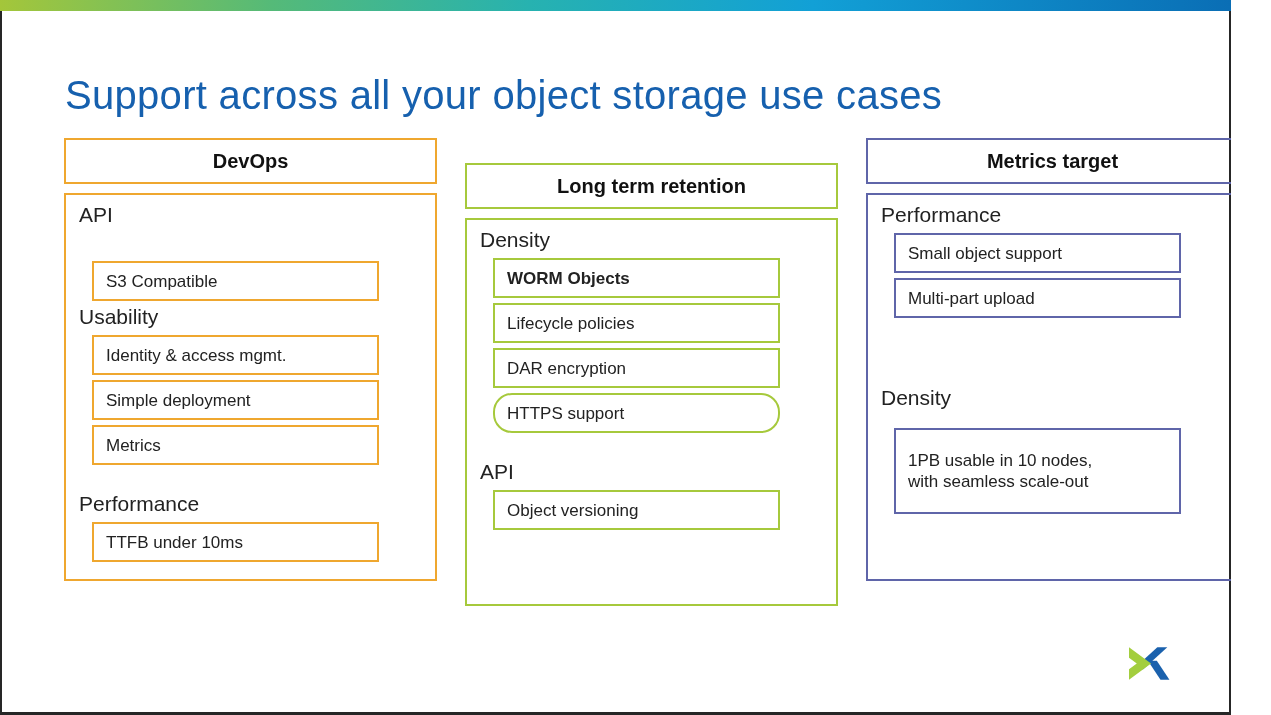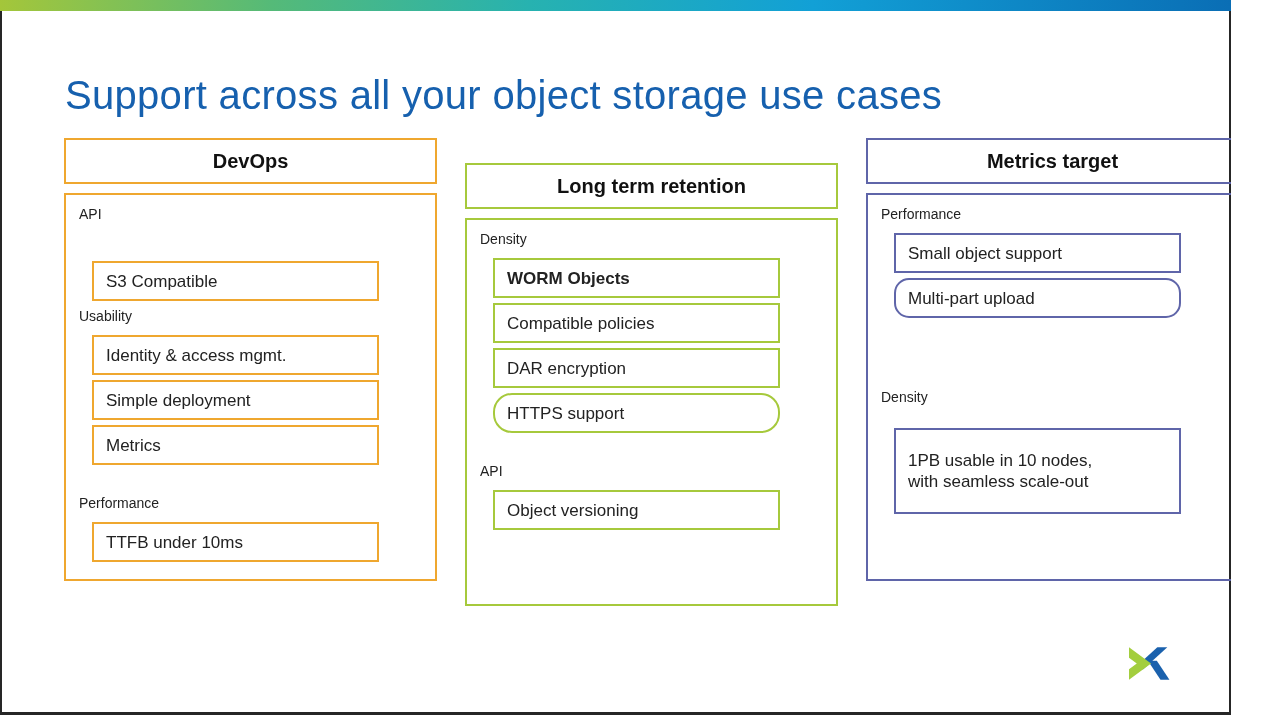--- a/index.html
+++ b/index.html
@@ -61,21 +61,21 @@
     font-weight: 700;
     color: #111111;
   }
   .col-body {
     box-sizing: border-box;
     height: 388px;
     border: 2px solid #999;
     padding: 9px 14px 0 13px;
   }
   .section-label {
-    font-size: 14px;
+    font-size: 21px;
     line-height: 21px;
     color: #222222;
     margin-bottom: 8px;
   }
   .section + .section { margin-top: 28px; }
   .column[data-col="devops"] .section:nth-of-type(2) { margin-top: 3px; }
   .column[data-col="backup-target"] .section:nth-of-type(2) { margin-top: 69px; }
   .column[data-col="backup-target"] .section:nth-of-type(2) .section-label { margin-bottom: 20px; }
   .item {
     box-sizing: border-box;
@@ -131,37 +131,37 @@
             <div class="item" style="border-color: rgb(239, 167, 47);">TTFB under 10ms</div>
           </div>
         </div>
       </div>
       <div class="column" data-col="long-term-retention">
         <div class="col-header" style="border-color: rgb(166, 201, 60); margin-top: 25px;">Long term retention</div>
         <div class="col-body" style="border-color: rgb(166, 201, 60);">
           <div class="section">
             <div class="section-label">Density</div>
             <div class="item" style="border-color: rgb(166, 201, 60); font-weight: bold;">WORM Objects</div>
-            <div class="item" style="border-color: rgb(166, 201, 60);">Compatible policies</div>
+            <div class="item" style="border-color: rgb(166, 201, 60);">Lifecycle policies</div>
             <div class="item" style="border-color: rgb(166, 201, 60);">DAR encryption</div>
             <div class="item" style="border-color: rgb(166, 201, 60); border-radius: 19px;">HTTPS support</div>
           </div>
           <div class="section">
             <div class="section-label">API</div>
             <div class="item" style="border-color: rgb(166, 201, 60);">Object versioning</div>
           </div>
         </div>
       </div>
       <div class="column" data-col="backup-target">
         <div class="col-header" style="border-color: rgb(95, 101, 169);">Metrics target</div>
         <div class="col-body" style="border-color: rgb(95, 101, 169);">
           <div class="section">
             <div class="section-label">Performance</div>
             <div class="item" style="border-color: rgb(95, 101, 169);">Small object support</div>
-            <div class="item" style="border-color: rgb(95, 101, 169); border-radius: 15px;">Multi-part upload</div>
+            <div class="item" style="border-color: rgb(95, 101, 169);">Multi-part upload</div>
           </div>
           <div class="section">
             <div class="section-label">Density</div>
             <div class="item" style="border-color: rgb(95, 101, 169);">1PB usable in 10 nodes, with seamless scale-out</div>
           </div>
         </div>
       </div>
     </div>
 
   <svg class="logo" viewBox="0 0 40 32" aria-hidden="true">

